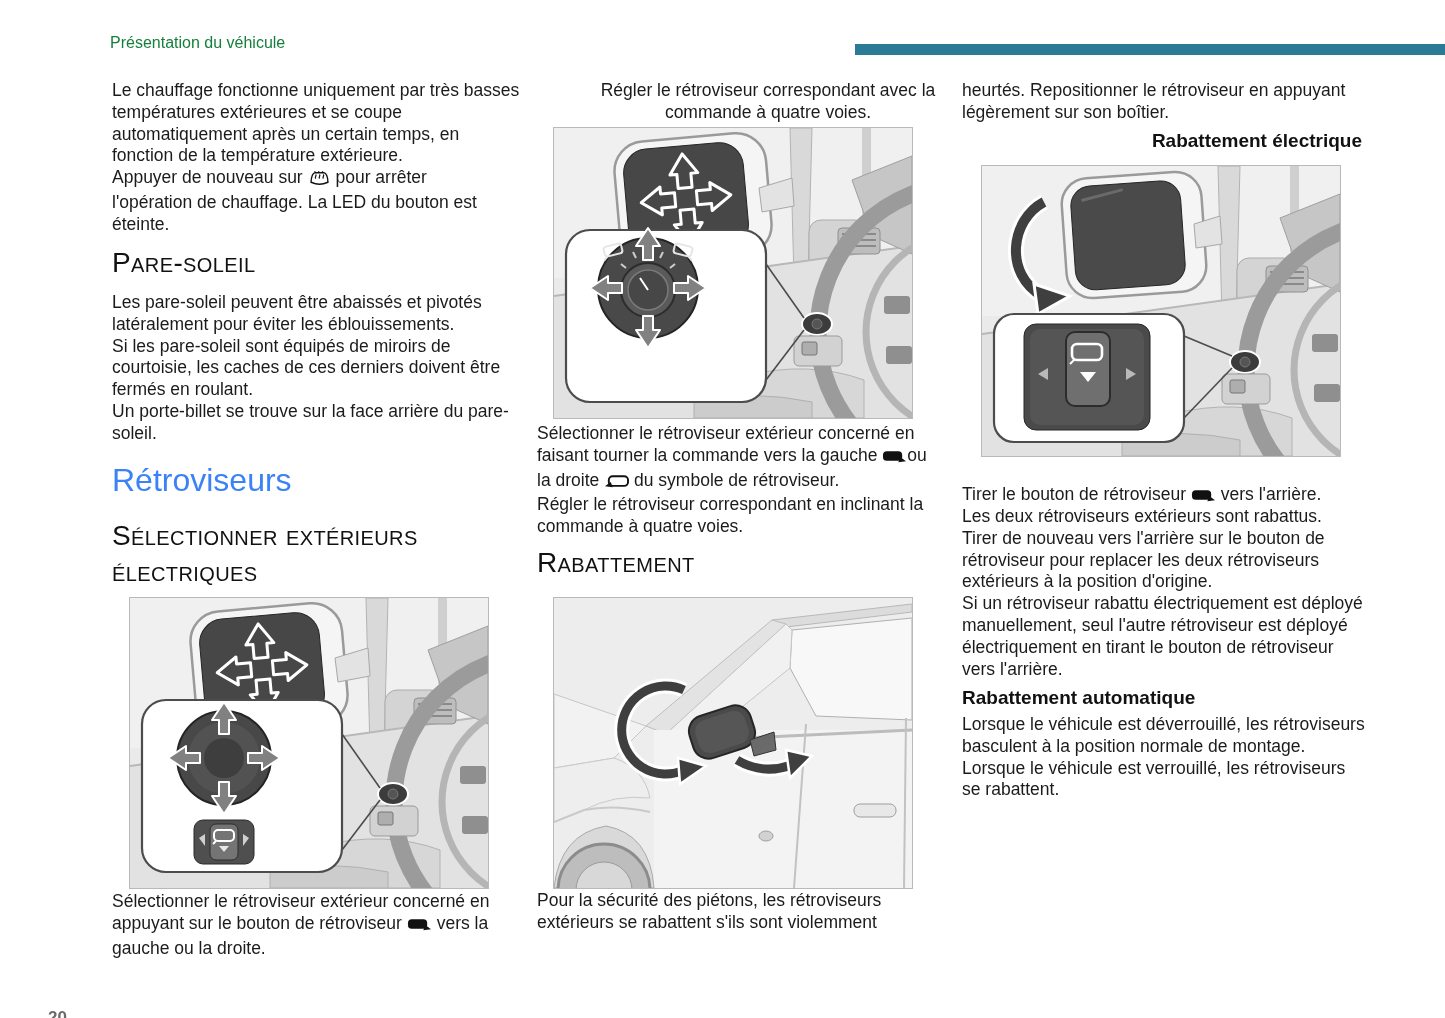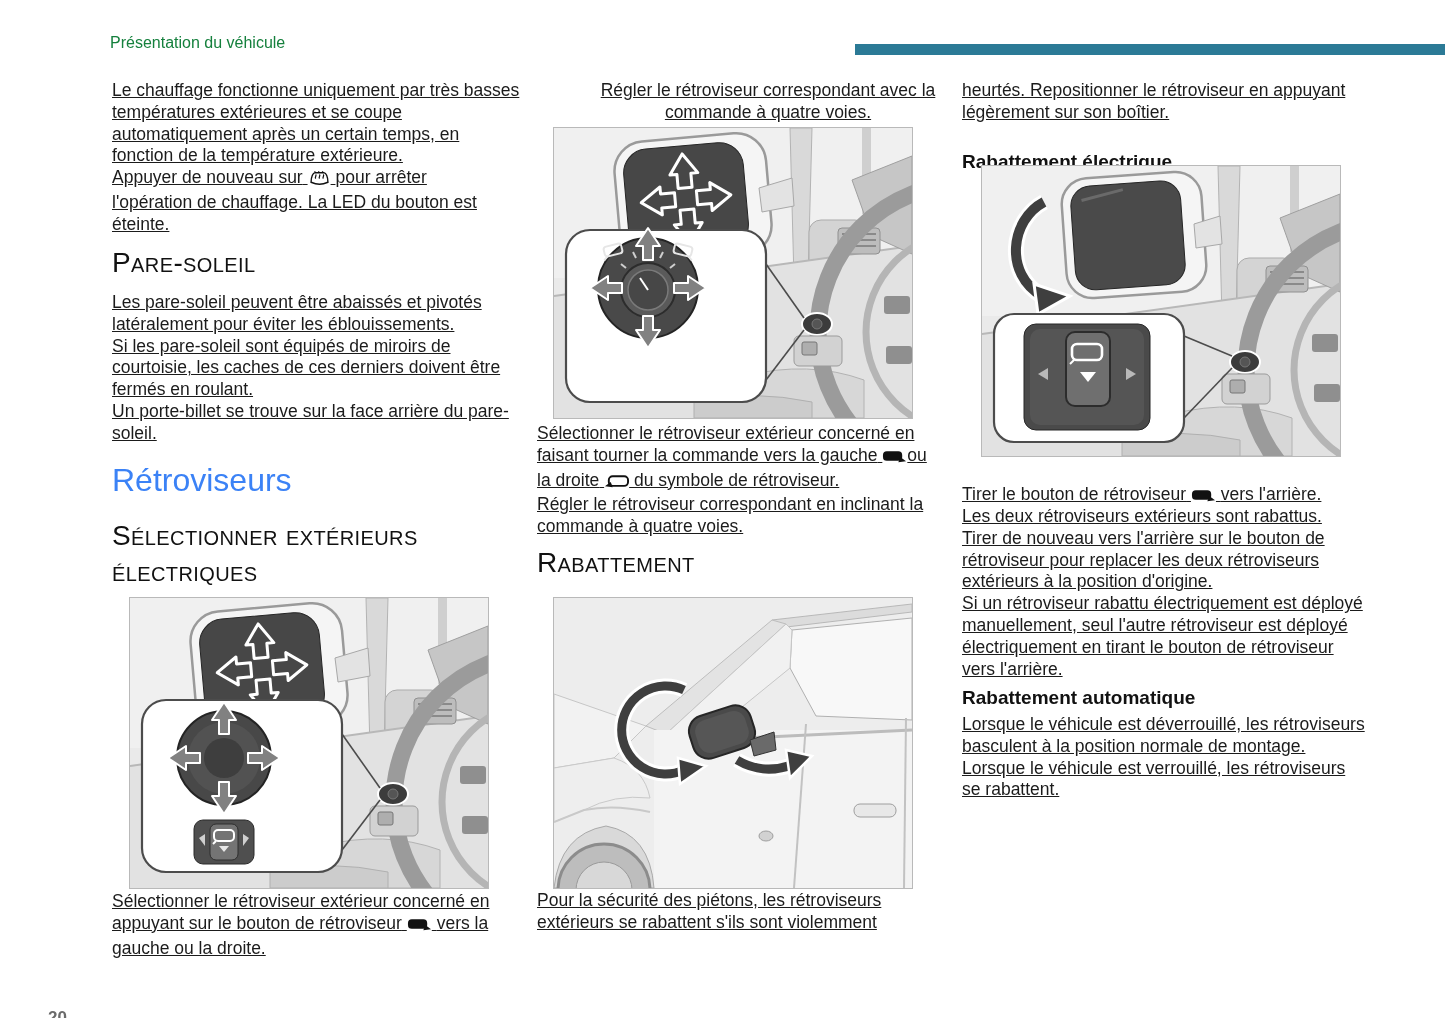--- a/index.html
+++ b/index.html
@@ -1,21 +1,21 @@
 <!DOCTYPE html>
 <html lang="fr"><head>
 <meta charset="utf-8">
 <style>
   html,body{margin:0;padding:0;}
   body{
     width:1445px;height:1018px;position:relative;background:#ffffff;
     font-family:"Liberation Sans",sans-serif;color:#1b1b1b;overflow:hidden;
   }
   .abs{position:absolute;}
-  .txt{font-size:17.5px;line-height:21.8px;white-space:pre-line;color:#1b1b1b;text-decoration:underline;}
+  .txt{font-size:17.5px;line-height:21.8px;white-space:pre-line;color:#1b1b1b;}
   .h-sc{font-weight:400;font-variant:small-caps;font-size:28px;line-height:34px;letter-spacing:.4px;color:#111;}
   .h-gray{font-size:32px;line-height:36px;color:#3b82f6;font-weight:400;}
   .h-sub{font-size:19px;font-weight:700;color:#111;}
   .pagehdr{font-size:16px;color:#15803d;}
   .pagenum{font-size:17px;font-weight:700;color:#6b6b6b;}
   .accentbar{background:#2b7a96;height:11px;}
   .fig{background:#eaeaea;border:1px solid #b9b9b9;}
   .fig svg{display:block;}
   .ic{display:inline-block;vertical-align:-3px;}
 </style>
@@ -220,21 +220,21 @@
   <path d="M183,162 Q210,178 240,166" fill="none" stroke="#ffffff" stroke-width="15"></path>
   <path d="M183,162 Q210,178 240,166" fill="none" stroke="#3f3f3f" stroke-width="9"></path>
   <polygon points="232,152 258,158 236,180" fill="#3f3f3f" stroke="#ffffff" stroke-width="2.5"></polygon>
 </svg>
 </div>
 
 <div class="abs txt" style="left:537px;top:890px;width:400px;">Pour la sécurité des piétons, les rétroviseurs extérieurs se rabattent s'ils sont violemment</div>
 
 <div class="abs txt" style="left:962px;top:80px;width:400px;">heurtés. Repositionner le rétroviseur en appuyant légèrement sur son boîtier.</div>
 
-<div class="abs h-sub" style="left:962px;top:151px;width:400px;">Rabattement électrique</div>
+<div class="abs h-sub" style="left:962px;top:130px;width:400px;text-align:right;">Rabattement électrique</div>
 
 <div class="abs fig" style="left:981px;top:165px;width:358px;height:290px;">
 <svg width="358" height="290" viewBox="0 0 358 290">
   <rect width="358" height="290" fill="#eaeaea"></rect>
   <rect width="358" height="150" fill="#f0f0f0"></rect>
   <polygon points="236,0 258,0 254,152 240,152" fill="#d9d9d9" stroke="#b3b3b3"></polygon>
   <rect x="308" y="0" width="9" height="86" fill="#cfcfcf"></rect>
   <rect x="255" y="92" width="58" height="52" rx="12" fill="#d4d4d4" stroke="#ababab"></rect>
   <polygon points="0,168 358,118 358,290 0,290" fill="#e2e2e2"></polygon>
   <line x1="0" y1="168" x2="358" y2="118" stroke="#b8b8b8" stroke-width="2"></line>

